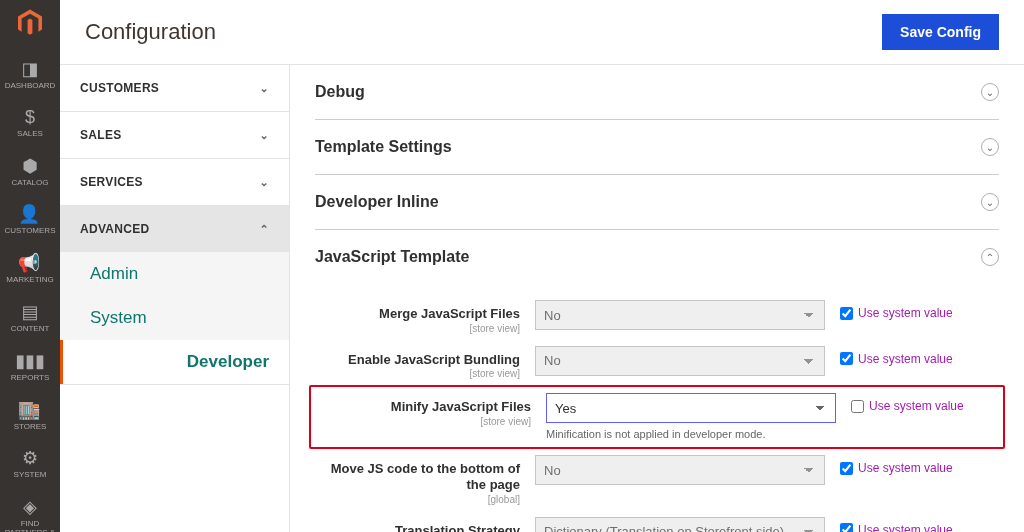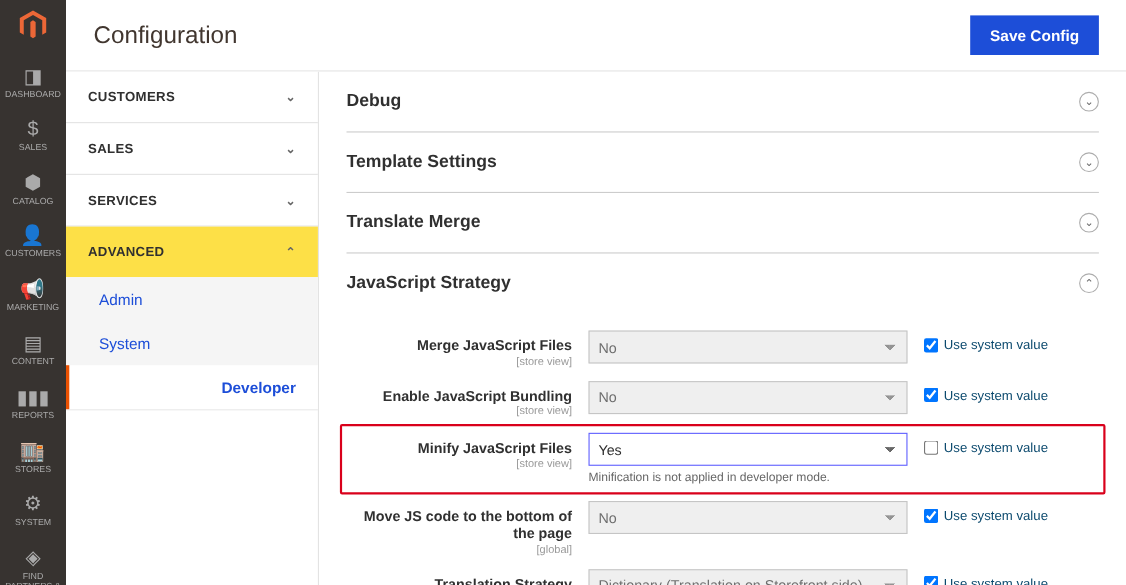--- a/index.html
+++ b/index.html
@@ -15,42 +15,42 @@
 .main { margin-left: 60px; height: 532px; display: flex; flex-direction: column; }
 .header { display: flex; align-items: center; justify-content: space-between; padding: 14px 25px; border-bottom: 1px solid #e3e3e3; }
 .page-title { font-size: 22px; font-weight: 400; color: #41362f; }
 .save-btn { background: #1d4ed8; color: #fff; border: none; padding: 10px 18px; font-size: 14px; font-weight: 600; cursor: pointer; }
 
 .content { display: flex; flex: 1; overflow: hidden; }
 
 .config-nav { width: 230px; background: #fff; border-right: 1px solid #e3e3e3; padding: 0; }
 .config-nav-group { border-bottom: 1px solid #e3e3e3; }
 .config-nav-header { display: flex; justify-content: space-between; align-items: center; padding: 16px 20px; font-size: 12px; font-weight: 700; color: #303030; cursor: pointer; letter-spacing: 0.3px; }
-.config-nav-header.expanded { background: #fde047; }
+.config-nav-header.expanded { background: #e5e5e5; }
 .chevron { font-size: 11px; color: #666; }
 .config-nav-items { background: #f5f5f5; }
-.config-nav-item { padding: 12px 20px 12px 30px; font-size: 14px; color: #1d4ed8; cursor: pointer; }
+.config-nav-item { padding: 12px 20px 12px 30px; font-size: 17px; color: #0f766e; cursor: pointer; }
 .config-nav-item.active { border-left: 3px solid #eb5202; padding-left: 27px; font-weight: 600; background: #fff; text-align: right; }
 
 .config-panel { flex: 1; padding: 0 25px 20px 25px; overflow-y: auto; }
 .section { border-bottom: 1px solid #ccc; }
 .section-header { display: flex; justify-content: space-between; align-items: flex-end; padding: 18px 0; cursor: pointer; }
 .section-title { font-size: 16px; font-weight: 600; color: #303030; }
 .section-toggle { width: 18px; height: 18px; border: 1px solid #adadad; border-radius: 50%; display: flex; align-items: center; justify-content: center; font-size: 10px; color: #666; }
 
 .section-body { padding: 10px 0 20px 0; }
 .form-row { display: flex; align-items: flex-start; padding: 6px 0; }
-.form-row.highlighted { border: 2px solid #d9001b; border-radius: 2px; padding: 6px 4px; margin: 0 -6px; }
+.form-row.highlighted { border: 2px solid #d9001b; border-radius: 2px; padding: 6px 15px; margin: 0 -6px; }
 .form-label-col { width: 220px; text-align: right; padding-right: 15px; padding-top: 6px; }
 .form-label { font-size: 13px; font-weight: 600; color: #303030; line-height: 1.2; }
 .form-scope { font-size: 10px; color: #999; display: block; margin-top: 1px; }
 .form-control-col { width: 290px; }
 .form-check-col { flex: 1; padding-left: 15px; padding-top: 6px; display: flex; align-items: center; }
 .form-check-col input { margin-right: 5px; }
-.form-check-label { font-size: 12px; color: #0c4a6e; }
+.form-check-label { font-size: 12px; color: #a21caf; }
 
 select { width: 100%; height: 30px; border: 1px solid #adadad; background: #e9e9e9; padding: 0 8px; font-size: 13px; color: #303030; appearance: none; -webkit-appearance: none; background-image: linear-gradient(45deg, transparent 50%, #666 50%), linear-gradient(135deg, #666 50%, transparent 50%); background-position: calc(100% - 15px) 12px, calc(100% - 10px) 12px; background-size: 5px 5px, 5px 5px; background-repeat: no-repeat; }
 select.enabled { background-color: #fff; border: 1px solid #5e5eff; }
 .note { font-size: 11px; color: #666; margin-top: 4px; line-height: 1.3; }
 </style>
 </head>
 <body>
 
 <div class="sidebar-nav">
   <div class="sidebar-logo">
@@ -147,27 +147,27 @@
         </div>
       </div>
       <div class="section">
         <div class="section-header">
           <span class="section-title">Template Settings</span>
           <span class="section-toggle">⌄</span>
         </div>
       </div>
       <div class="section">
         <div class="section-header">
-          <span class="section-title">Translate Merge</span>
+          <span class="section-title">Developer Inline</span>
           <span class="section-toggle">⌄</span>
         </div>
       </div>
       <div class="section">
         <div class="section-header">
-          <span class="section-title">JavaScript Strategy</span>
+          <span class="section-title">JavaScript Template</span>
           <span class="section-toggle">⌃</span>
         </div>
         <div class="section-body">
 
           <div class="form-row">
             <div class="form-label-col">
               <span class="form-label">Merge JavaScript Files</span>
               <span class="form-scope">[store view]</span>
             </div>
             <div class="form-control-col">

